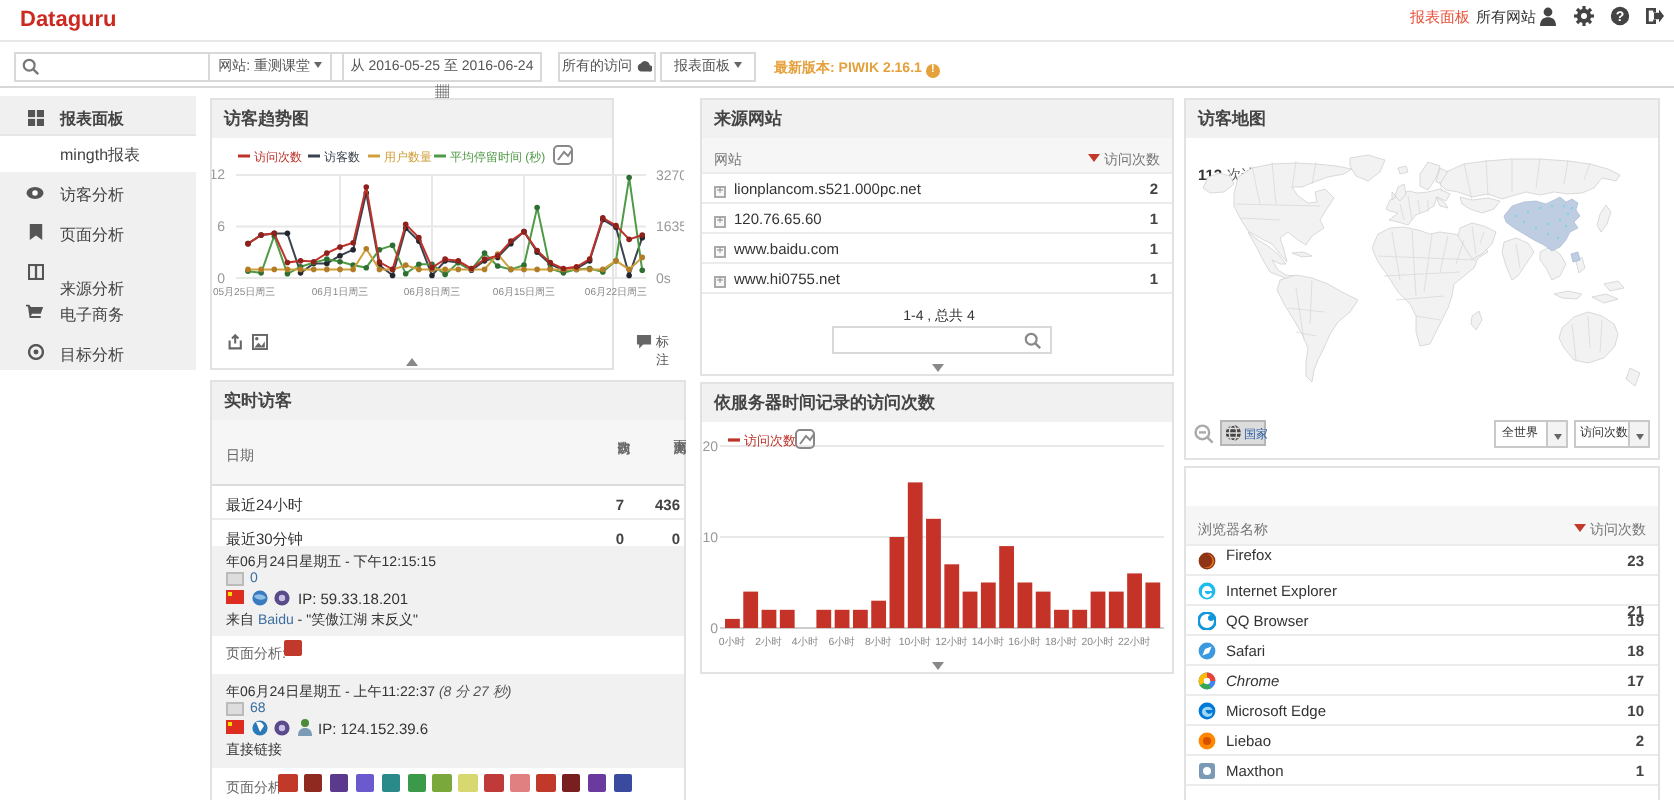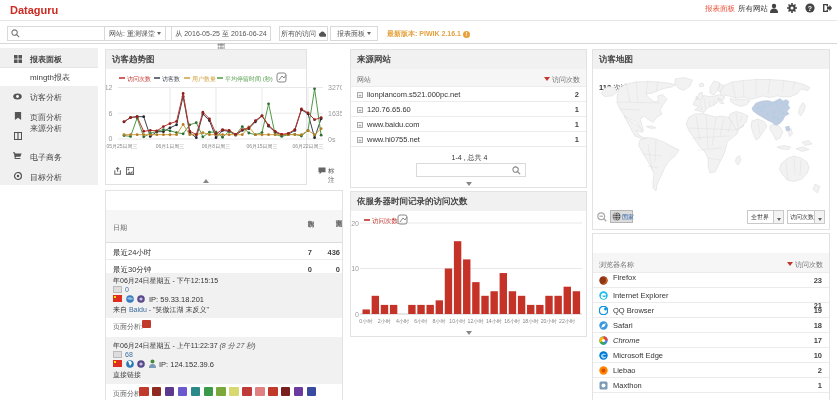--- a/index.html
+++ b/index.html
@@ -72,21 +72,21 @@
       <rect x="5" y="0" width="4" height="4"></rect>
       <rect x="0" y="5" width="4" height="4"></rect>
       <rect x="5" y="5" width="4" height="4"></rect>
     </g>
   </svg>
 <div class="abs" style="left:0;top:68px;width:98px;height:18px;background:#fff"></div>
 <div class="abs" style="left:30px;top:72px;font-size:8px;color:#444">mingth报表</div>
 <div class="abs" style="left:0;top:86px;width:98px;height:99px;background:#f0f0f0"></div>
 <div class="abs" style="left:30px;top:91.5px;font-size:8px;color:#444">访客分析</div>
 <div class="abs" style="left:30px;top:111.5px;font-size:8px;color:#444">页面分析</div>
-<div class="abs" style="left:30px;top:123px;font-size:8px;color:#444">来源分析</div>
+<div class="abs" style="left:30px;top:139px;font-size:8px;color:#444">来源分析</div>
 <div class="abs" style="left:30px;top:151.5px;font-size:8px;color:#444">电子商务</div>
 <div class="abs" style="left:30px;top:171.5px;font-size:8px;color:#444">目标分析</div>
 <svg class="abs" style="left:13px;top:93px" width="9" height="7" viewBox="0 0 11 8">
     <ellipse cx="5.5" cy="4" rx="5.2" ry="3.6" fill="#555"></ellipse>
     <circle cx="5.5" cy="4" r="1.7" fill="#fff"></circle>
   </svg>
 <svg class="abs" style="left:14px;top:112px" width="8" height="8" viewBox="0 0 9 9">
     <path d="M1 0 h7 v9 l-3.5-2.5 L1 9 Z" fill="#555"></path>
   </svg>
 <svg class="abs" style="left:14px;top:132px" width="8" height="8" viewBox="0 0 9 9">
@@ -367,20 +367,21 @@
       <ellipse cx="5" cy="5" rx="2" ry="4.4" fill="none" stroke="#dcdcdc" stroke-width="0.7"></ellipse>
     </svg>
  <div class="abs" style="left:29px;top:163px;font-size:6px;color:#2b62a8">国家</div>
  <div class="abs" style="left:154px;top:160px;width:37px;height:14px;border:1px solid #c9c9c9;background:#fff;font-size:6px;color:#333;line-height:12px;padding-left:3px">全世界</div>
  <div class="abs" style="left:180px;top:160px;width:11px;height:14px;border:1px solid #c9c9c9;background:#f3f3f3;text-align:center;line-height:12px"><span class="dd"></span></div>
  <div class="abs" style="left:194px;top:160px;width:38px;height:14px;border:1px solid #c9c9c9;background:#fff;font-size:6px;color:#333;line-height:12px;padding-left:2px">访问次数</div>
  <div class="abs" style="left:221px;top:160px;width:11px;height:14px;border:1px solid #c9c9c9;background:#f3f3f3;text-align:center;line-height:12px"><span class="dd"></span></div>
 </div>
 
 <div class="widget" id="w4" style="left:105px;top:189.5px;width:238px;height:211px;border-bottom:none">
+ <div class="whead">实时访客</div>
  <div class="abs" style="left:0;top:19px;width:236px;height:32px;background:#f6f6f6"></div>
  <div class="abs" style="left:7px;top:32px;font-size:7px;color:#666">日期</div>
  <div class="abs" style="left:200px;top:24px;font-size:6.5px;color:#666;writing-mode:vertical-rl;letter-spacing:0">访问次数</div>
  <div class="abs" style="left:228px;top:24px;font-size:6.5px;color:#666;writing-mode:vertical-rl">页面浏览</div>
  <div class="sep" style="top:51px;background:#dcdcdc"></div>
  <div class="abs" style="left:7px;top:57px;font-size:7.5px;color:#333">最近24小时</div>
  <div class="abs num" style="left:196px;top:57px;width:10px;text-align:right">7</div>
  <div class="abs num" style="left:218px;top:57px;width:16px;text-align:right">436</div>
  <div class="sep" style="top:68.5px"></div>
  <div class="abs" style="left:7px;top:74px;font-size:7.5px;color:#333">最近30分钟</div>

